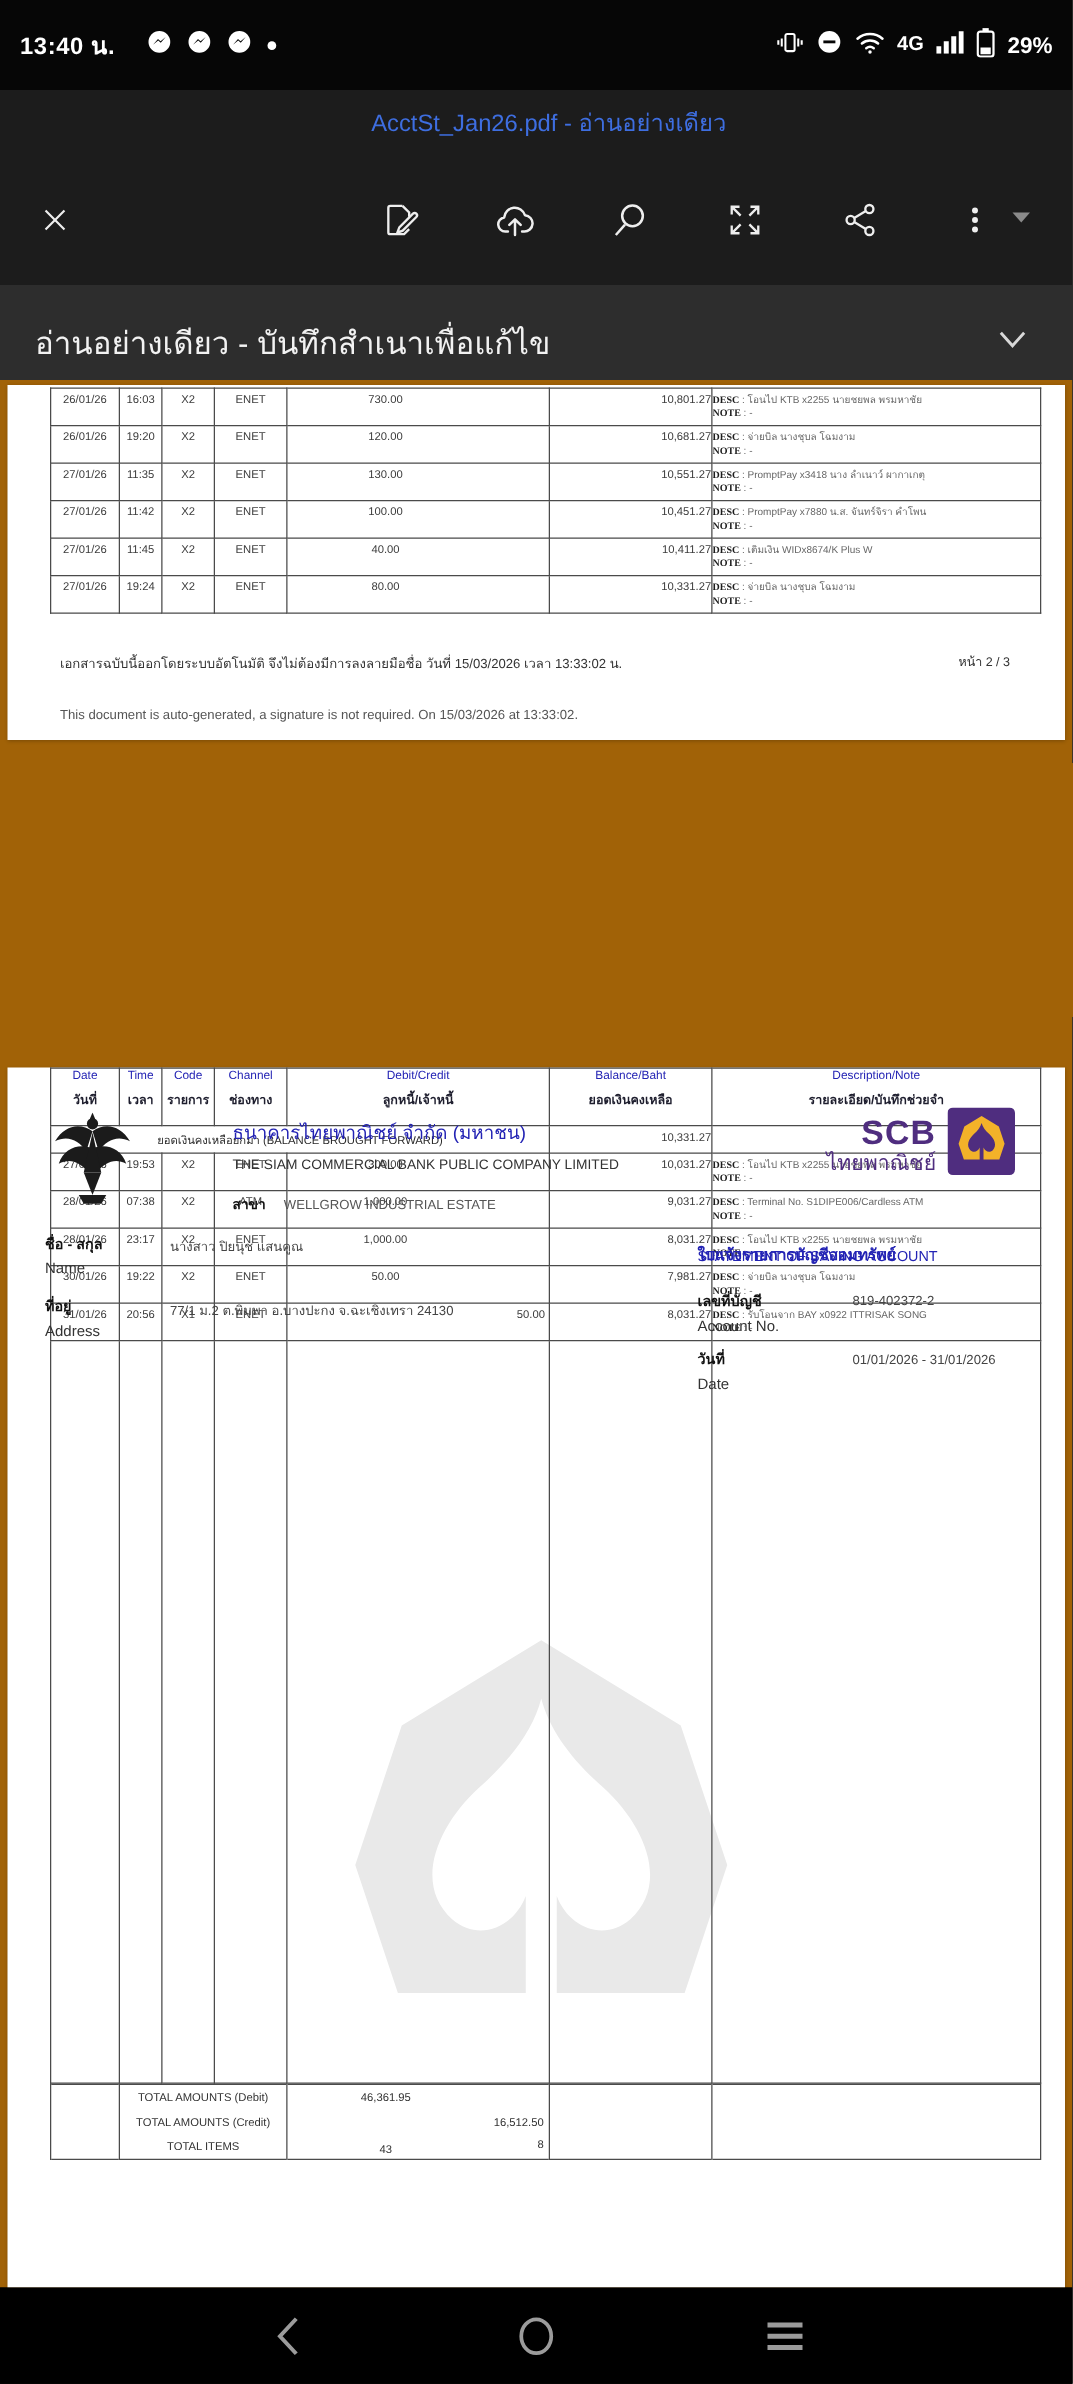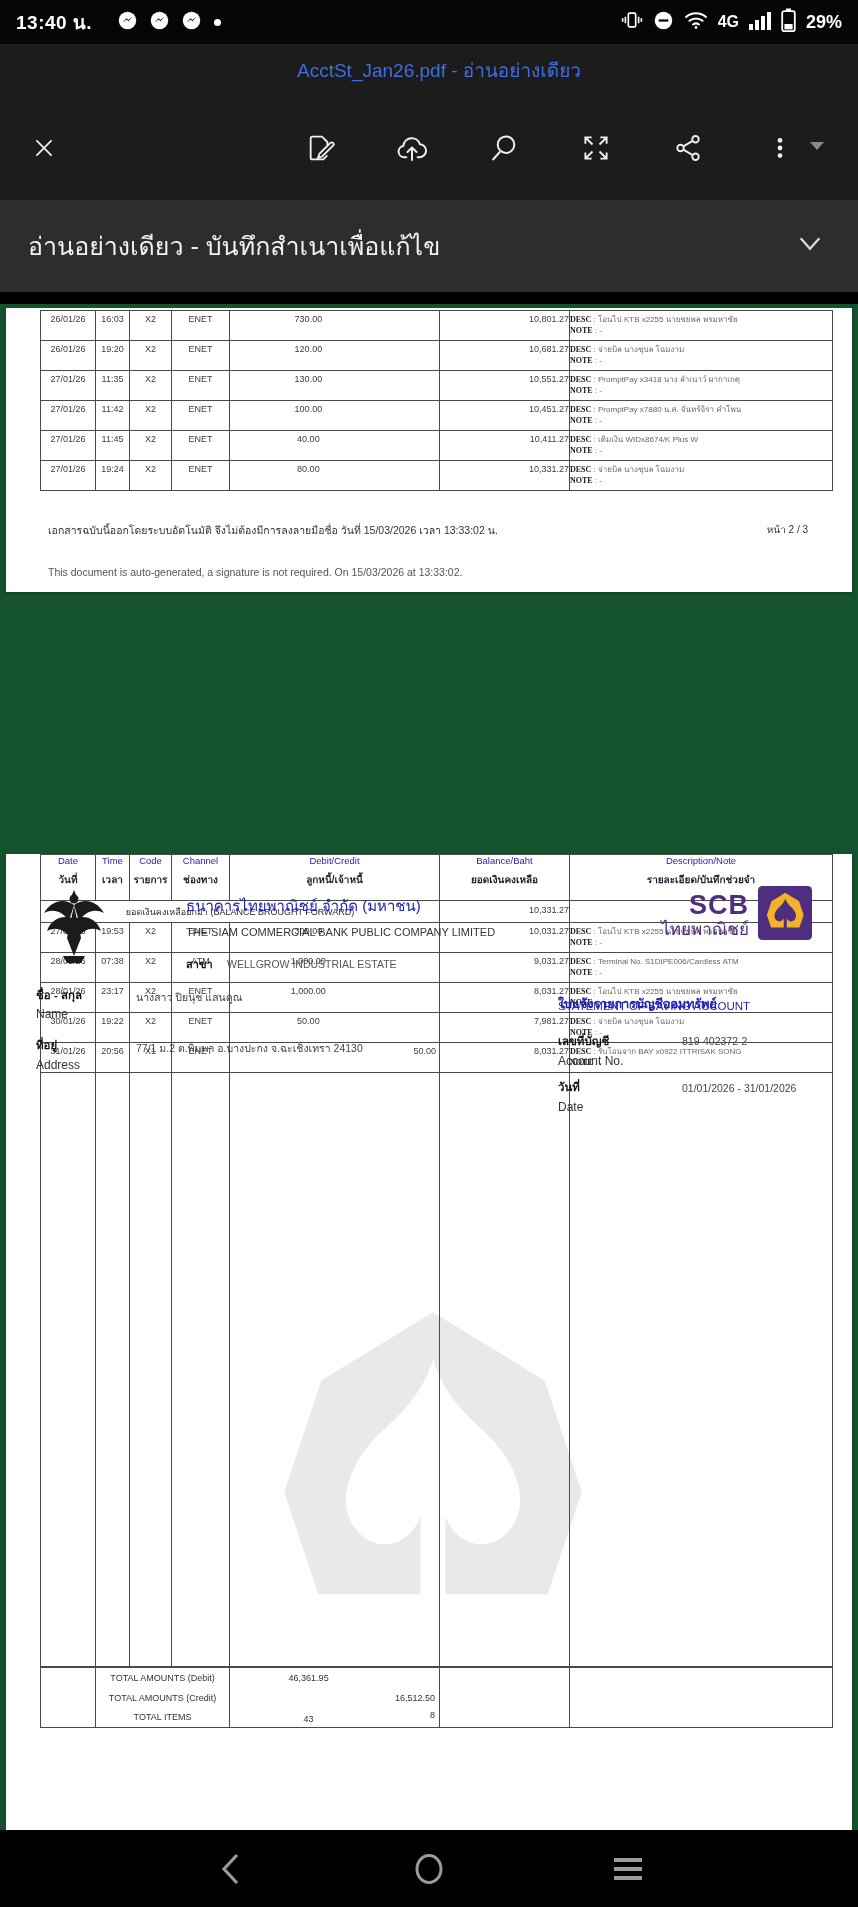--- a/index.html
+++ b/index.html
@@ -1,21 +1,21 @@
 <!DOCTYPE html>
 <html style="--title-blue: #3e6ee0; --doc-blue: #2323b4; --scb-purple: #4f2d7f; --scb-gold: #f3b229; --watermark-grey: #e9e9e9;"><head>
 <meta charset="utf-8">
 <style>
   html,body{margin:0;padding:0;background:#000;}
   *{box-sizing:border-box;}
   .screen{position:relative;width:858px;height:1907px;background:#000;overflow:hidden;
           font-family:"Liberation Sans","DejaVu Sans",sans-serif;}
 
   
-  .status-bar{height:44px;background:#060606;display:flex;align-items:center;padding:0 16px;color:#fff;}
+  .status-bar{height:72px;background:#060606;display:flex;align-items:center;padding:0 16px;color:#fff;}
   .sb-time{font-size:19px;font-weight:bold;letter-spacing:.5px;}
   .sb-left-icons{display:flex;align-items:center;gap:13px;margin-left:26px;}
   .sb-right{margin-left:auto;display:flex;align-items:center;gap:10px;}
   .sb-net{font-size:16px;font-weight:bold;}
   .sb-batt-pct{font-size:18px;font-weight:bold;}
   .sb-dot{width:7px;height:7px;border-radius:50%;background:#fff;}
 
   
   .title-bar{height:52px;background:#1c1c1c;display:flex;align-items:center;justify-content:center;padding-left:20px;}
   .doc-title{color:var(--title-blue,#3e6ee0);font-size:19px;}
@@ -25,21 +25,21 @@
   .tb-btn{width:36px;height:36px;display:flex;align-items:center;justify-content:center;}
   .tb-group{margin-left:auto;display:flex;align-items:center;gap:56px;padding-right:6px;}
   .tb-overflow{display:flex;align-items:center;gap:10px;}
 
   
   .banner{height:92px;background:#2d2d2d;display:flex;align-items:center;padding:0 28px;}
   .banner-text{color:#f2f2f2;font-size:25px;}
   .banner-chevron{margin-left:auto;padding-right:6px;}
 
   
-  .pdf{position:absolute;top:304px;bottom:77px;left:0;right:0;background:#14532d;padding:4px 6px 16px 6px;overflow:hidden;}
+  .pdf{position:absolute;top:304px;bottom:77px;left:0;right:0;background:#a16207;padding:4px 6px 16px 6px;overflow:hidden;}
   .page{background:#fff;width:846px;position:relative;box-shadow:0 1px 3px rgba(0,0,0,.25);}
   .page2{height:284px;margin-bottom:16px;overflow:hidden;}
   .page3{height:1204px;}
 
   
   table.acct{border-collapse:collapse;table-layout:fixed;margin-left:34px;width:792px;
              font-size:9px;color:#3c3c3c;}
   table.acct td,table.acct th{border:1px solid #4a4a4a;padding:0;vertical-align:top;overflow:hidden;}
   col.c-date{width:55px}col.c-time{width:34px}col.c-code{width:42px}col.c-chan{width:58px}
   col.c-dc{width:210px}col.c-bal{width:130px}col.c-desc{width:263px}

